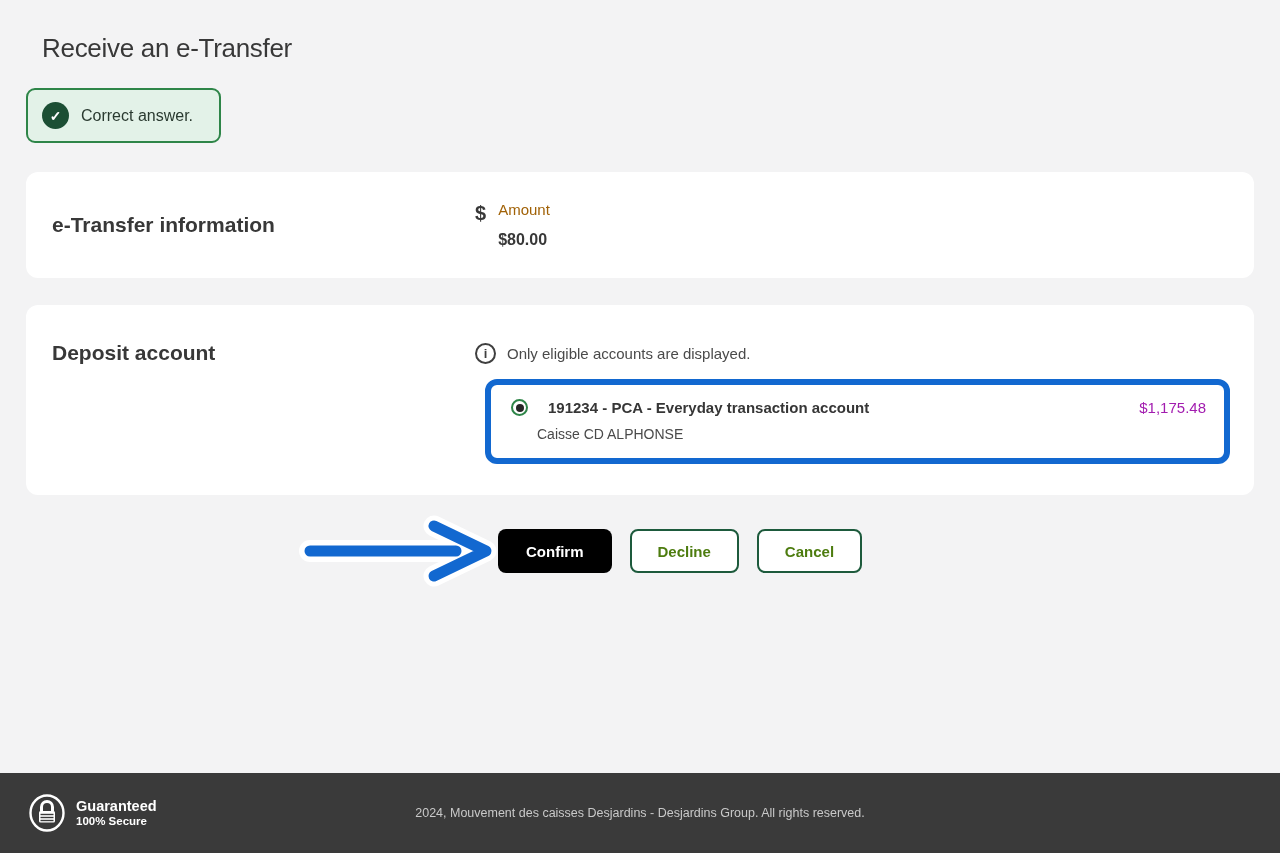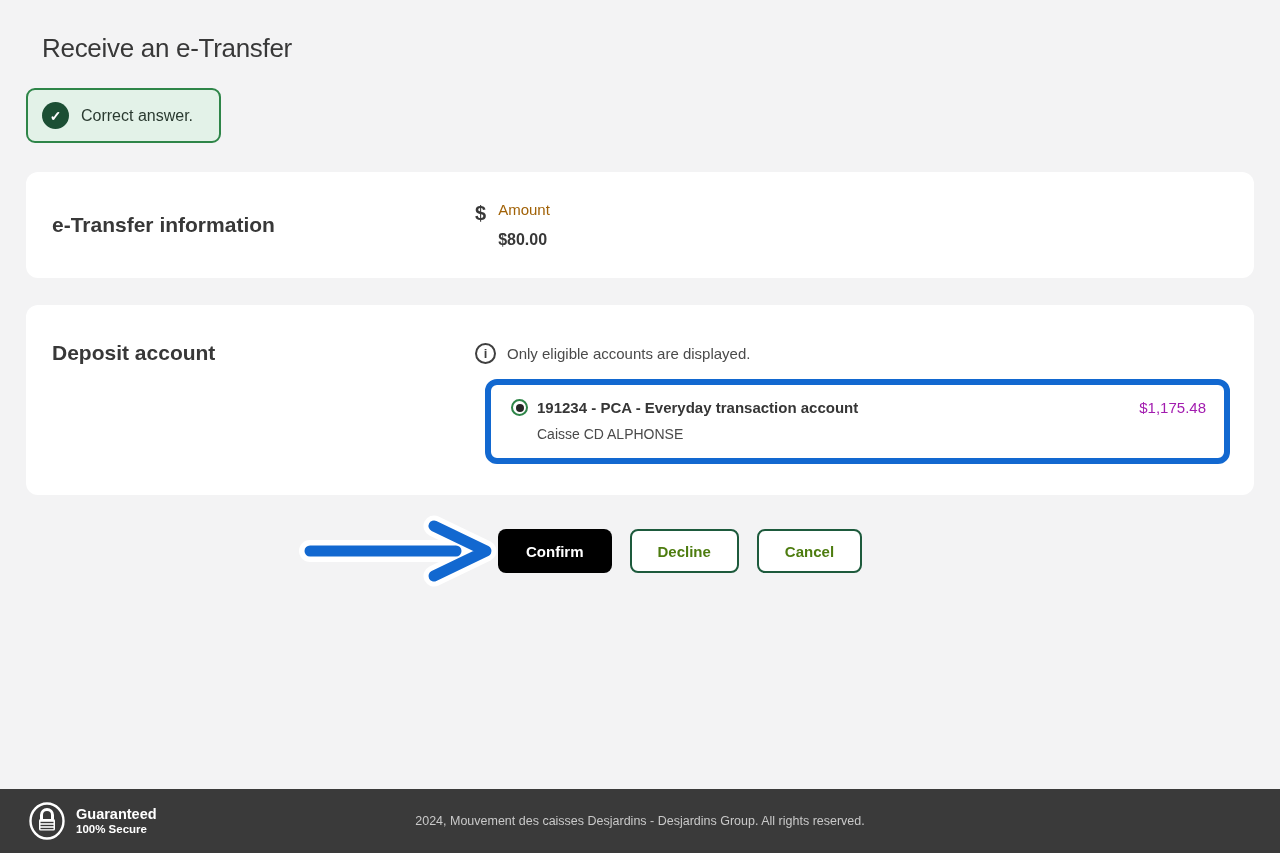--- a/index.html
+++ b/index.html
@@ -75,21 +75,21 @@
   }
   .info-text { font-size: 15px; color: #4a4a4a; }
 
   .account-box {
     margin: 15px 0 0 10px;
     background: #ffffff;
     border: 6px solid #1268d0;
     border-radius: 12px;
     padding: 14px 18px 16px 20px;
   }
-  .account-row { display: flex; align-items: flex-start; gap: 9px; }
+  .account-row { display: flex; align-items: flex-start; gap: 20px; }
   .radio-outer {
     width: 17px; height: 17px;
     border-radius: 50%;
     border: 2px solid #2e8548;
     background: #fff;
     display: flex; align-items: center; justify-content: center;
     flex: 0 0 auto;
   }
   .radio-dot { width: 8px; height: 8px; border-radius: 50%; background: #262626; }
   .account-name { font-size: 15px; font-weight: 700; color: #363636; }
@@ -115,21 +115,21 @@
     font-weight: 700;
     cursor: pointer;
   }
   .btn-primary { background: #000000; color: #ffffff; border: none; padding: 0 28px; }
   .btn-outline { background: #ffffff; color: #4d7c0f; border: 2px solid #1d5a3c; padding: 0 26px; }
 
   
   .footer {
     position: absolute;
     left: 0; right: 0; bottom: 0;
-    height: 64px;
+    height: 80px;
     background: #3a3a3a;
     display: flex;
     align-items: center;
   }
   .secure-block { display: flex; align-items: center; gap: 10px; margin-left: 28px; z-index: 1; }
   .secure-text { color: #ffffff; line-height: 1.15; }
   .secure-line1 { font-size: 14.5px; font-weight: 700; }
   .secure-line2 { font-size: 11.5px; font-weight: 700; }
   .copyright {
     position: absolute;

